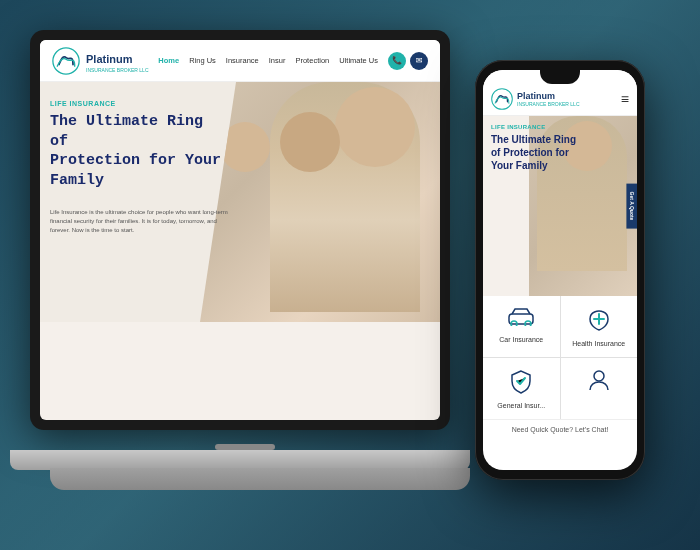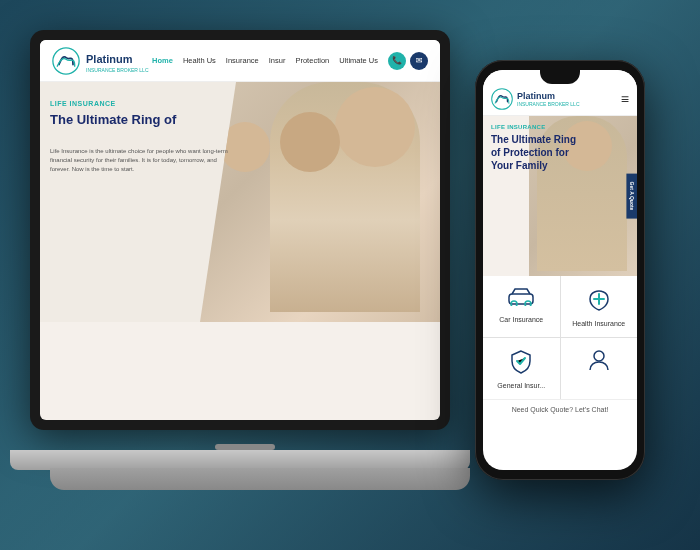--- a/index.html
+++ b/index.html
@@ -185,25 +185,26 @@
 
     .hero-tag {
       font-size: 7px;
       color: #20b2aa;
       font-weight: bold;
       letter-spacing: 0.5px;
       margin-bottom: 5px;
     }
 
     .hero-title {
-      font-size: 13px;
+      font-size: 15px;
       font-weight: bold;
       color: #1a2a6b;
       line-height: 1.3;
       margin-bottom: 18px;
+      font-family: Liberation Mono, monospace;
     }
 
     .hero-desc {
       font-size: 6px;
       color: #555;
       line-height: 1.5;
     }
 
     
     .phone-wrapper {
@@ -273,21 +274,21 @@
       color: #1a3a6b;
     }
 
     .phone-menu-icon {
       font-size: 14px;
       color: #333;
     }
 
     .phone-hero {
       position: relative;
-      height: 160px;
+      height: 180px;
       overflow: hidden;
       background: #f5f0eb;
     }
 
     .phone-hero-bg {
       position: absolute;
       right: 0;
       top: 0;
       width: 70%;
       height: 100%;
@@ -386,21 +387,21 @@
             <path d="M8 20 C8 20, 12 8, 16 12 C20 16, 24 8, 24 20" fill="none" stroke="#1a3a6b" stroke-width="2" stroke-linecap="round"></path>
             <path d="M6 22 C6 22, 11 10, 16 14 C21 18, 26 10, 26 22" fill="none" stroke="#20b2aa" stroke-width="1.5" stroke-linecap="round"></path>
           </svg>
           <div>
             <span class="logo-text">Platinum</span>
             <span class="logo-sub">INSURANCE BROKER LLC</span>
           </div>
         </div>
         <div class="nav-items">
           <span class="nav-item active">Home</span>
-          <span class="nav-item">Health Us</span>
+          <span class="nav-item">Ring Us</span>
           <span class="nav-item">Insurance</span>
           <span class="nav-item">Insur</span>
           <span class="nav-item">Protection</span>
           <span class="nav-item">Ultimate Us</span>
           <div class="nav-icons">
             <div class="nav-icon-btn">📞</div>
             <div class="nav-icon-btn email">✉</div>
           </div>
         </div>
       </div>
@@ -410,20 +411,21 @@
 
           <div style="position:absolute;right:20px;top:0;width:150px;height:230px;background:linear-gradient(to bottom, #c8b89a 0%, #d4c0a0 30%, #e0d0b8 60%, #c8b090 100%);border-radius:60px 60px 0 0;"></div>
           <div style="position:absolute;right:25px;top:5px;width:80px;height:80px;background:#d4b896;border-radius:50%;"></div>
           <div style="position:absolute;right:100px;top:30px;width:60px;height:60px;background:#c8a882;border-radius:50%;"></div>
           <div style="position:absolute;left:20px;top:40px;width:50px;height:50px;background:#d4b896;border-radius:50%;"></div>
         </div>
         <div class="hero-content">
           <div class="hero-tag">LIFE INSURANCE</div>
           <div class="hero-title">
             <span>The Ultimate Ring of</span><br>
+            <span>Protection for Your Family</span>
           </div>
           <div class="hero-desc">Life Insurance is the ultimate choice for people who want long-term financial security for their families. It is for today, tomorrow, and forever. Now is the time to start.</div>
         </div>
       </div>
 
     </div>
   </div>
 
   <div class="laptop-notch"></div>
   <div class="laptop-base"></div>

